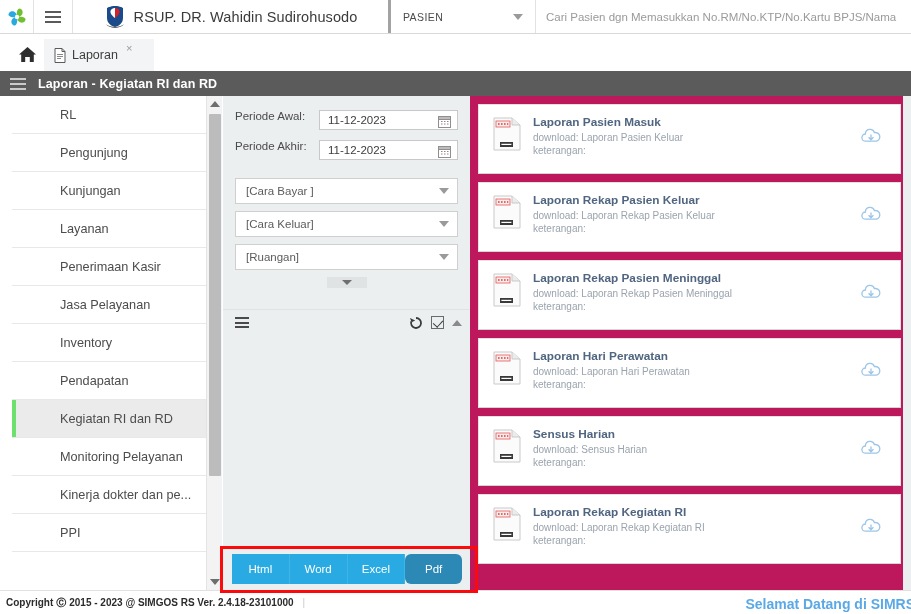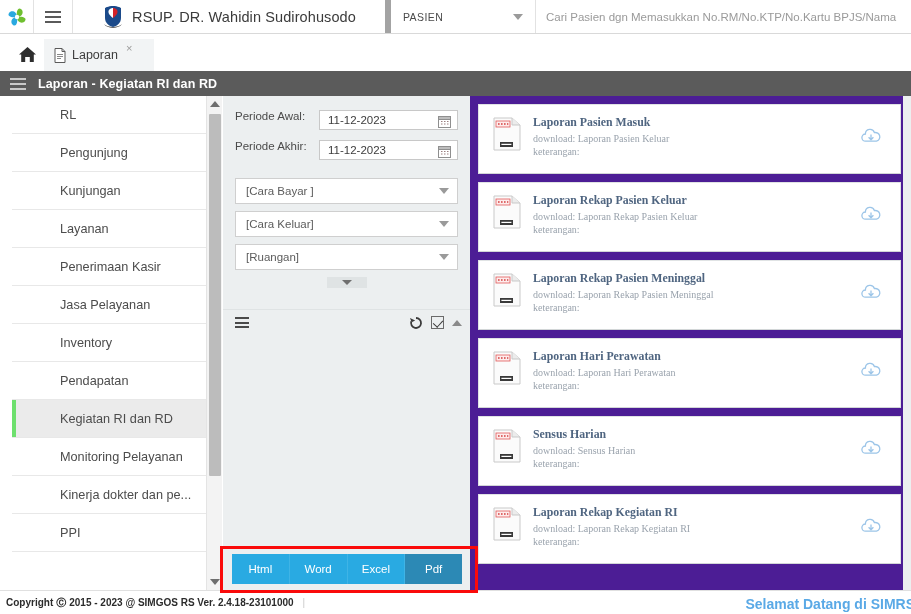--- a/index.html
+++ b/index.html
@@ -27,21 +27,21 @@
     border-right: 1px solid #e2e2e2;
   }
   .hb { width: 16px; height: 12px; position: relative; }
   .hb i { position: absolute; left: 0; width: 16px; height: 2px; background: #5a5a5a; display:block; }
   .hb i:nth-child(1){ top: 0; }
   .hb i:nth-child(2){ top: 5px; }
   .hb i:nth-child(3){ top: 10px; }
 
   .hospital-cell {
     flex: 0 0 318px; display: flex; align-items: center; justify-content: center;
-    border-right: 6px solid #a3a3a3; gap: 8px;
+    border-right: 3px solid #a3a3a3; gap: 8px;
   }
   .hosp-logo { width: 22px; height: 24px; position: relative; }
   .hosp-name { font-size: 14.5px; color: #3b3b3b; letter-spacing: .1px; }
 
   .pasien-cell {
     flex: 0 0 145px; display: flex; align-items: center; padding: 0 12px;
     border-right: 1px solid #e2e2e2; justify-content: space-between;
   }
   .pasien-label { font-size: 10.5px; color: #4a4a4a; letter-spacing: .4px; }
   .caret-down { width:0;height:0;border-left:5px solid transparent;border-right:5px solid transparent;border-top:6px solid #9a9a9a; }
@@ -142,21 +142,21 @@
   .chk-ic { width: 13px; height: 13px; border: 1.5px solid #6a6a6a; position: relative; }
   .chk-ic::after {
     content:""; position:absolute; left:2.5px; top:0.5px; width:5px;height:8px;
     border:solid #3c3c3c; border-width: 0 1.8px 1.8px 0; transform: rotate(42deg);
   }
   .up-caret { width:0;height:0;border-left:5px solid transparent;border-right:5px solid transparent;border-bottom:6px solid #8a8a8a; }
 
   
   .rightpanel {
     position: absolute; top: 96px; left: 470px; width: 441px; height: 494px;
-    background: #4c1d95; padding: 8px 10px 0 8px; overflow: hidden; font-family: Liberation Serif, serif;
+    background: #be185d; padding: 8px 10px 0 8px; overflow: hidden;
   }
   .card {
     background: #ffffff; border: 1px solid #e0e3e4; border-bottom: 1px solid #d2d6d7;
     height: 70px; margin-bottom: 8px; display: flex; align-items: flex-start;
     padding: 10px 12px 0 14px; position: relative;
   }
   .file-ic { width: 28px; height: 34px; position: relative; flex: 0 0 28px; margin-top: 2px; }
   .card-txt { margin-left: 12px; flex: 1; }
   .card-title { font-size: 11.8px; font-weight: bold; color: #4f6580; margin-bottom: 3px; }
   .card-dl { font-size: 10px; color: #9aa3ad; margin-bottom: 2px; }
@@ -170,21 +170,21 @@
   }
   .btnbar {
     position: absolute; left: 232px; top: 554px; width: 230px; height: 30px;
     display: flex; z-index: 29;
   }
   .ebtn {
     flex: 1; display: flex; align-items: center; justify-content: center;
     font-size: 11.5px; color: #ffffff; background: #29aae2;
     border-right: 1px solid #3fb4e6;
   }
-  .ebtn:last-child { border-right: none; }
+  .ebtn:last-child { border-right: none; border-radius: 6px; }
   .ebtn.sel { background: #2c89b5; }
 
   
   .footer {
     position: absolute; left: 0; bottom: 0; width: 911px; height: 24px;
     background: #ffffff; border-top: 1px solid #e0e0e0;
     display: flex; align-items: center; justify-content: space-between;
     padding: 0 0 0 6px;
   }
   .copy { font-size: 10px; color: #2b2b2b; font-weight: bold; display:flex; align-items:center; gap:3px;}

